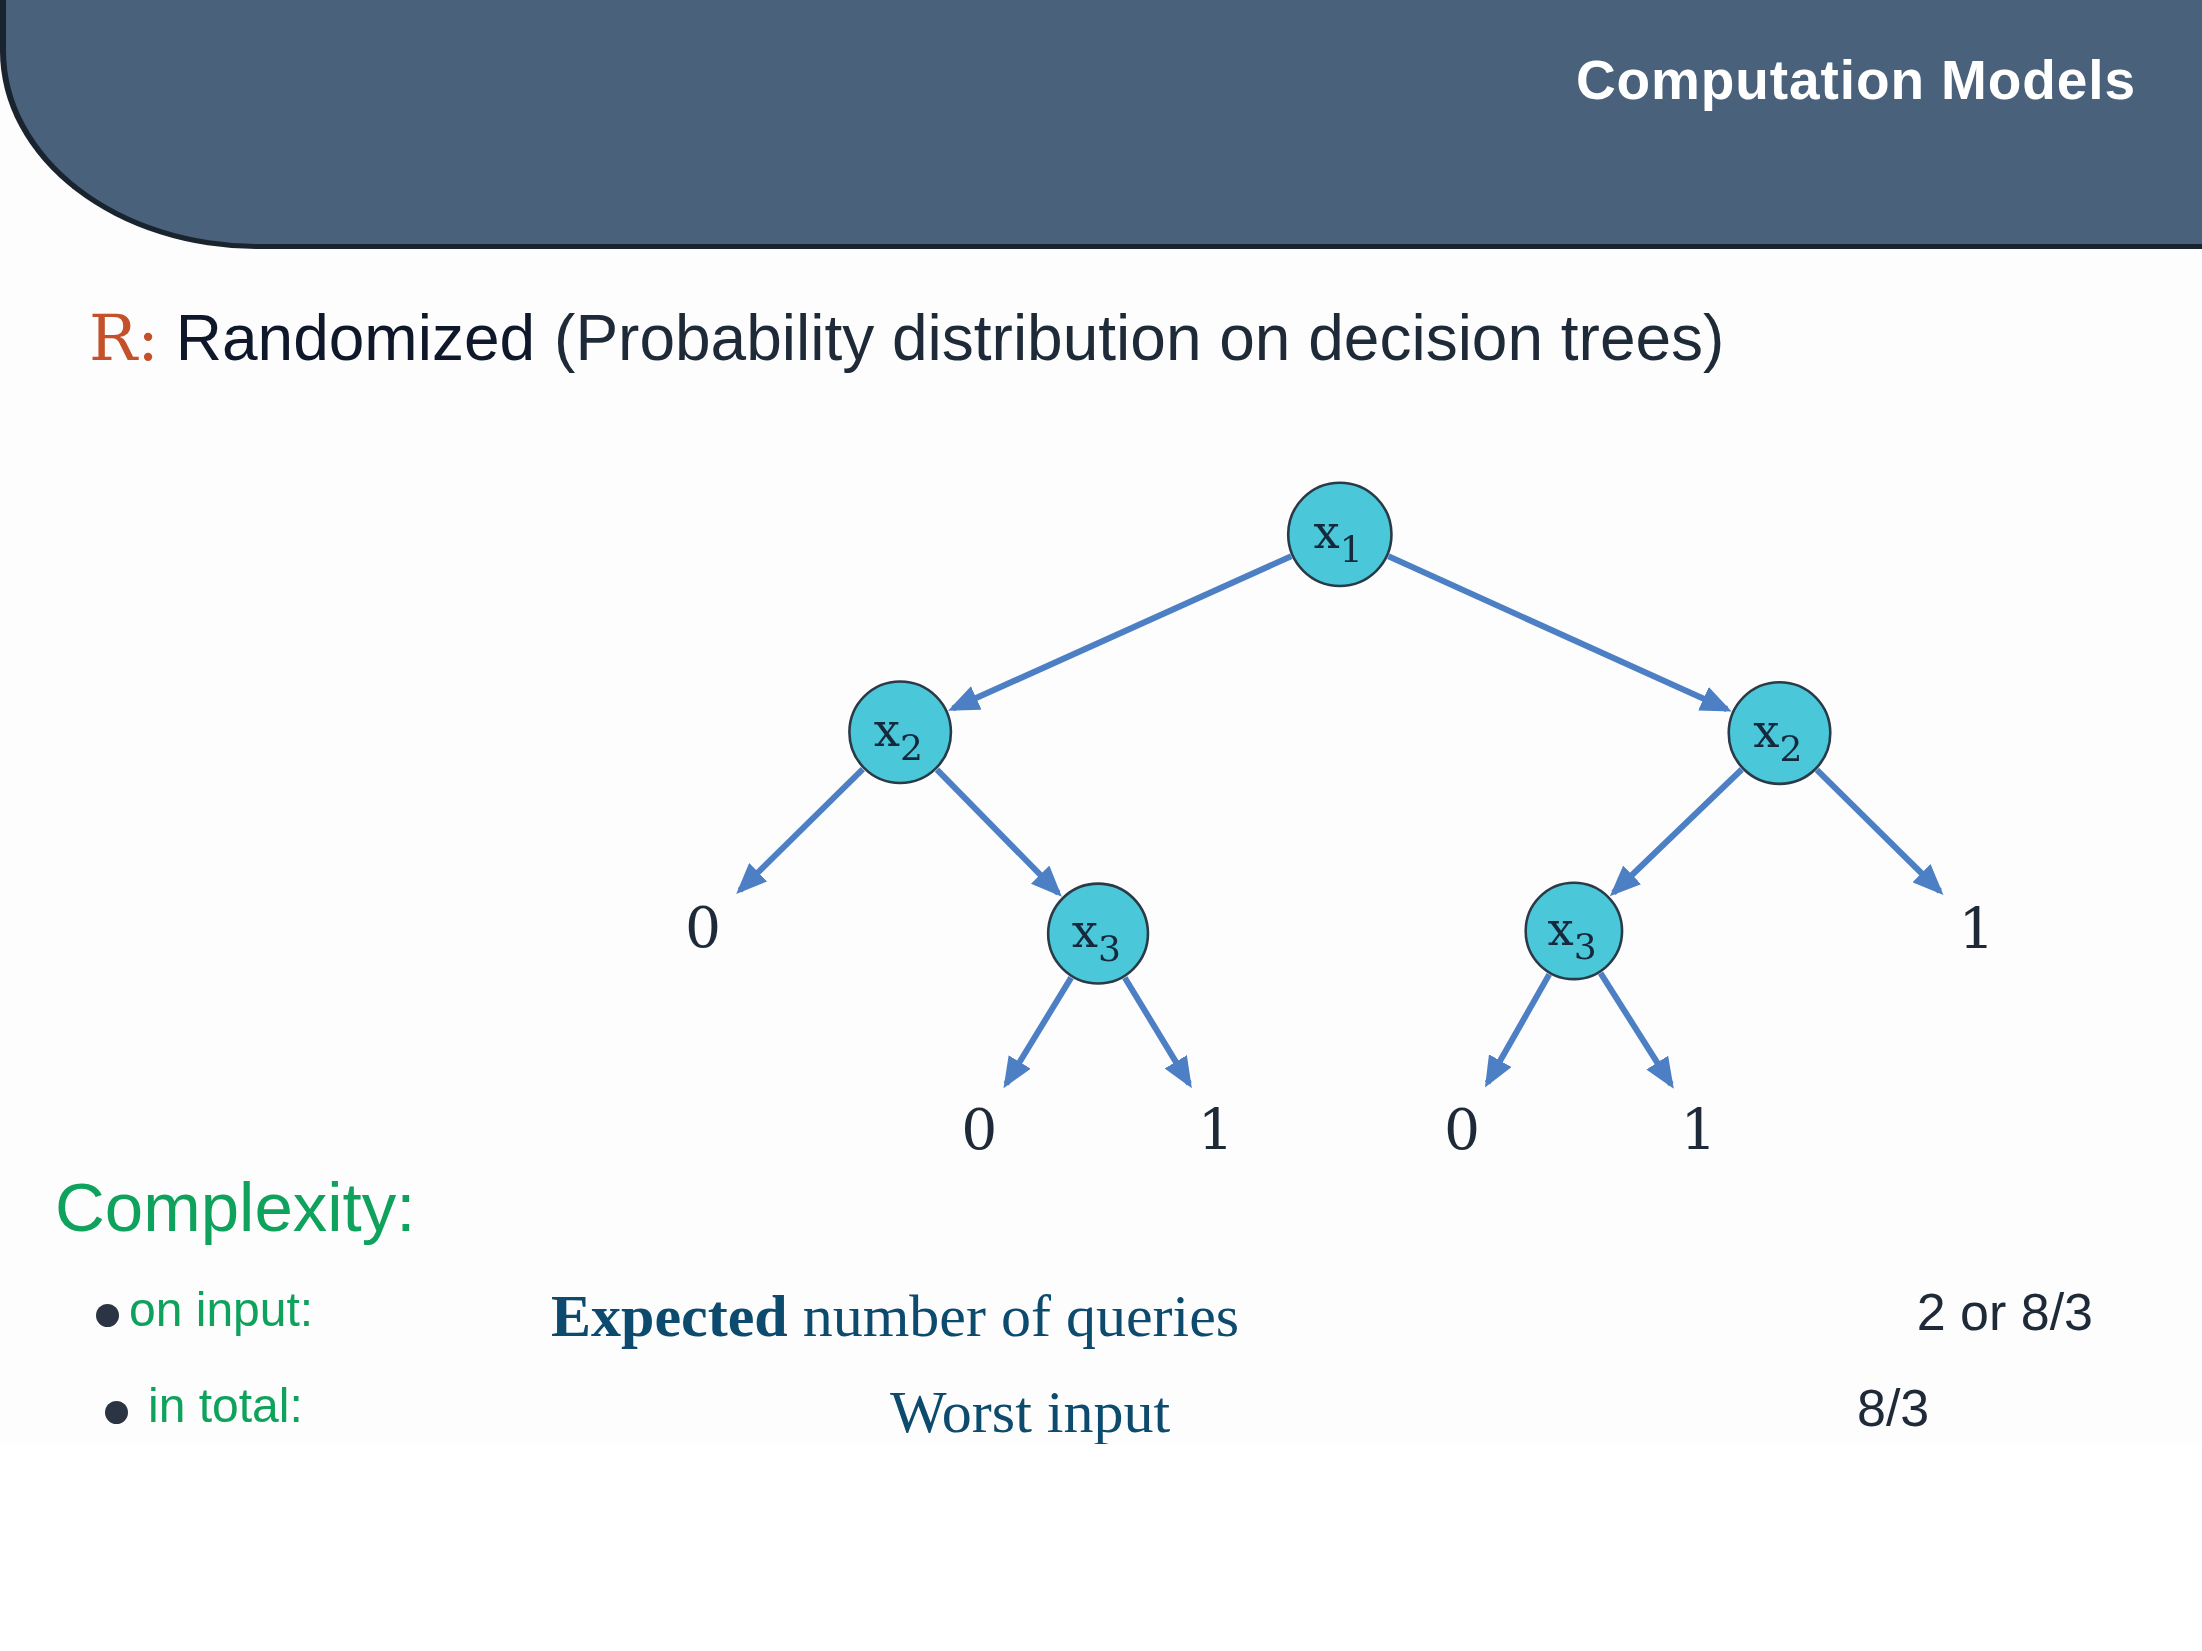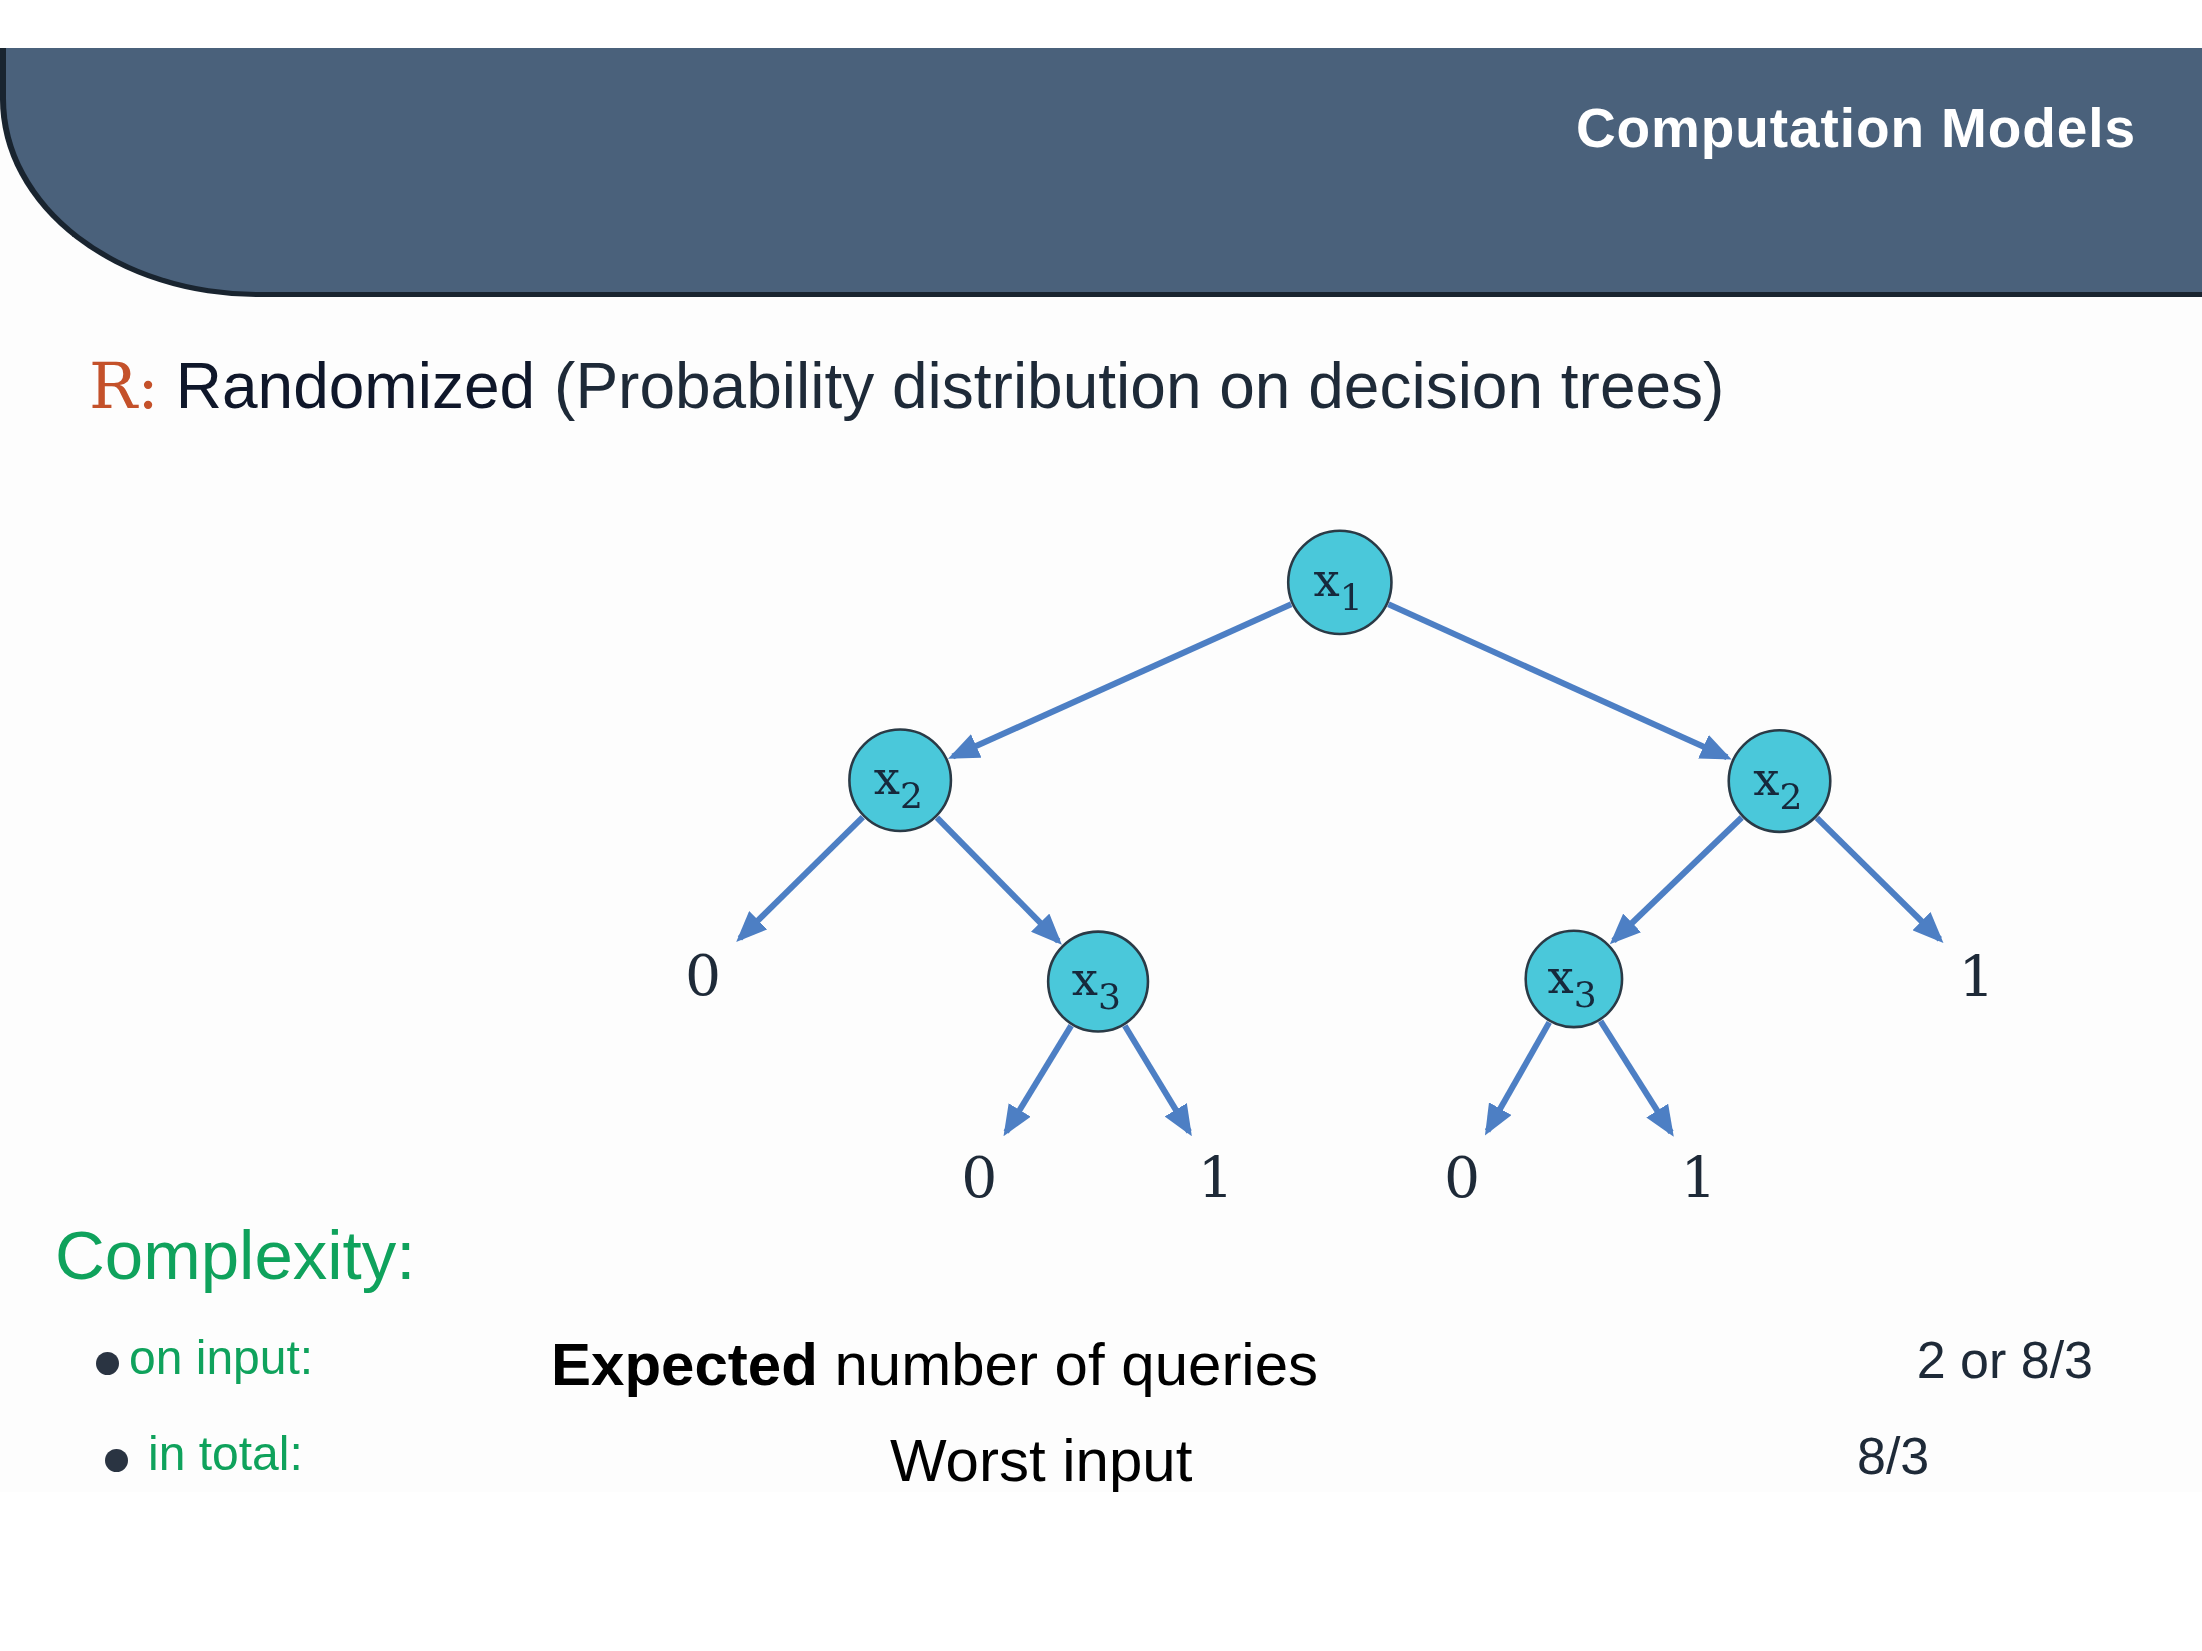--- a/index.html
+++ b/index.html
@@ -2,21 +2,20 @@
 <html style="font-size:13.8px"><head>
 <meta charset="utf-8">
 <style>
   html,body{margin:0;padding:0;background:#ffffff;}
   .slide{
     position:relative;
     width:2203px;height:1444px;
     background:#fdfdfd;
     overflow:hidden;
     font-family:"Liberation Sans",sans-serif;
-    margin-top:48px;
   }
   
   .header-band{
     position:absolute;top:0;left:0;right:0;
     height:249px;
     background:#4a617b;
     border-bottom:5.2px solid #19242f;
     border-left:6px solid #19242f;
     border-bottom-left-radius:258px 198px;
     box-sizing:border-box;
@@ -44,21 +43,21 @@
   }
   .bullet-dot{
     position:absolute;width:23px;height:23px;border-radius:50%;
     background:#2a3442;
   }
   .bullet-dot.row1{left:96px;top:1304px;}
   .bullet-dot.row2{left:105px;top:1401px;}
   .bullet-label{position:absolute;font-size:48px;color:#0fa25c;white-space:nowrap;}
   .bullet-label.row1{left:129px;top:1282px;}
   .bullet-label.row2{left:148px;top:1378px;}
-  .row-desc{position:absolute;font-size:60px;color:#000000;white-space:nowrap;}
+  .row-desc{position:absolute;font-size:60px;color:#0c4a6e;white-space:nowrap;font-family:Liberation Serif, serif;}
   .row-desc.row1{left:551px;top:1282px;}
   .row-desc.row2{left:890px;top:1378px;}
   .row-desc .desc-bold{font-weight:bold;}
   .row-value{position:absolute;font-size:52px;color:#1e2a38;white-space:nowrap;}
   .row-value.row1{left:1721px;width:372px;top:1282px;text-align:right;}
   .row-value.row2{left:1857px;top:1378px;}
 </style>
 </head>
 <body>
 

